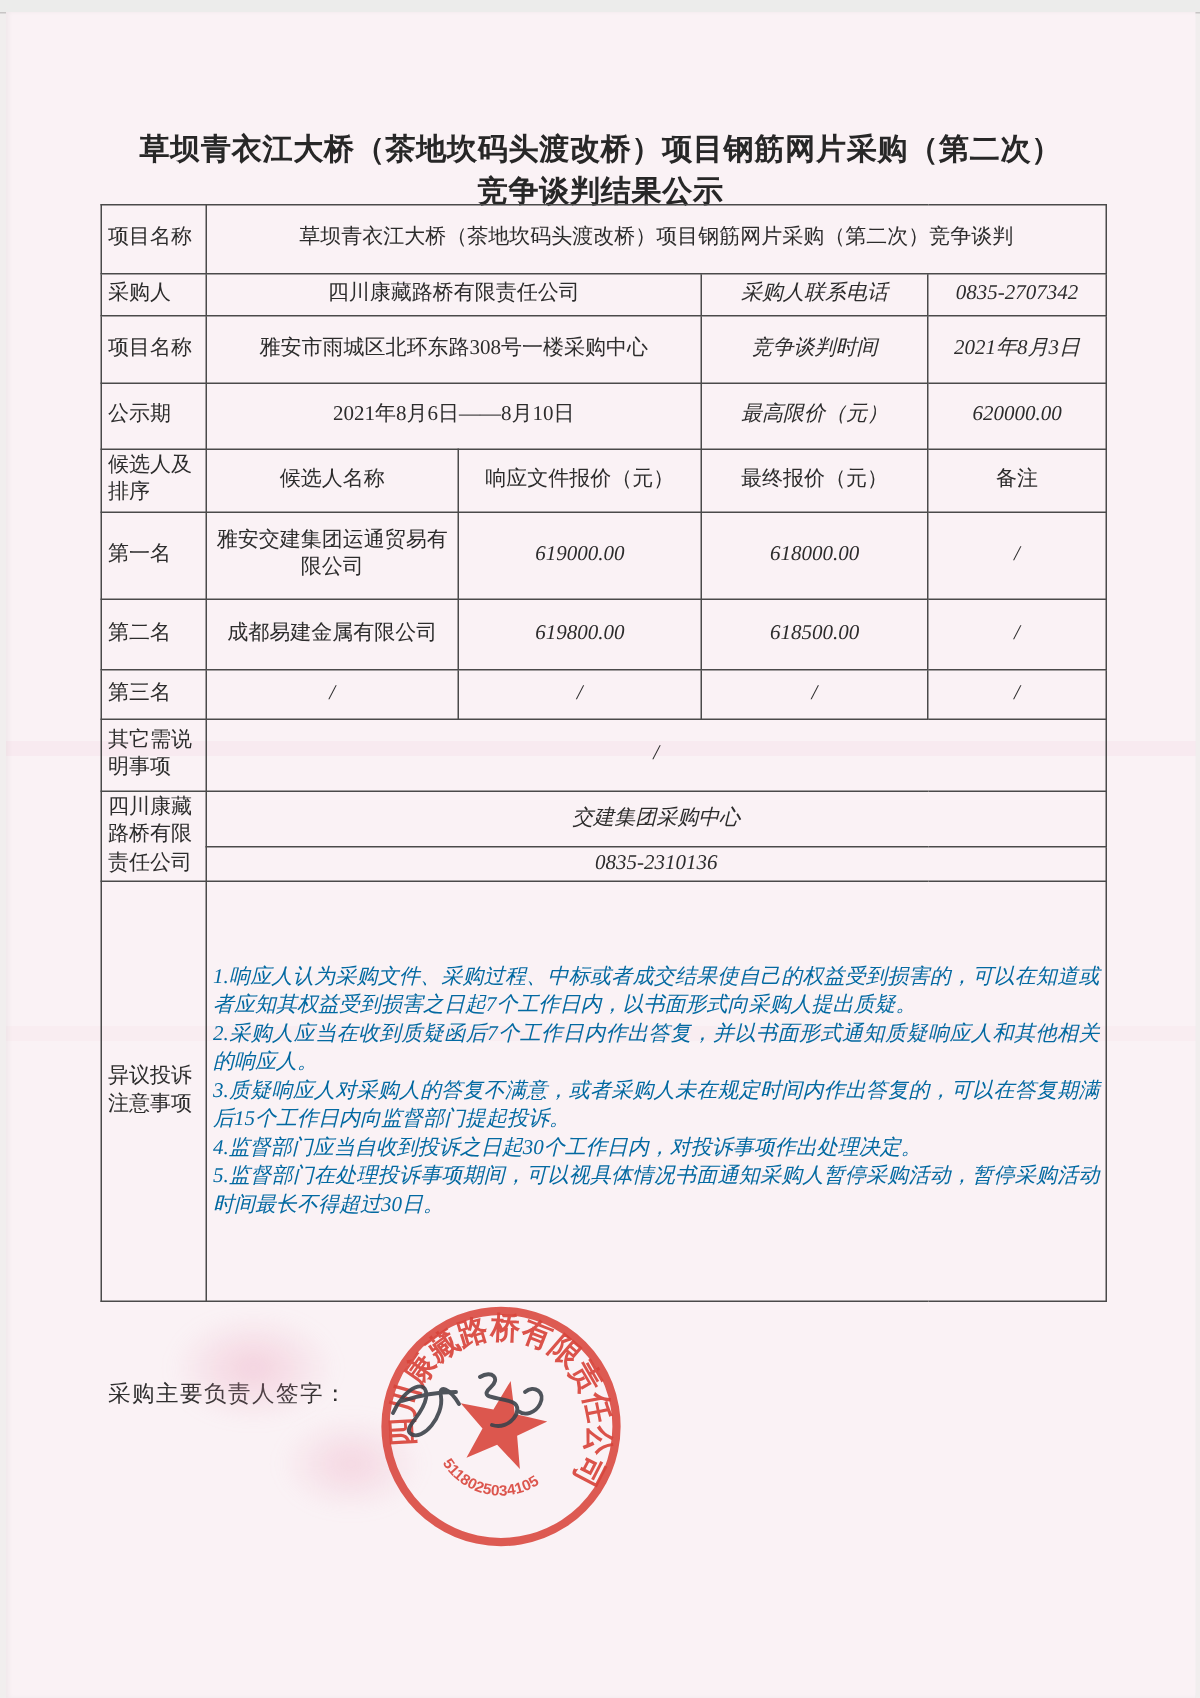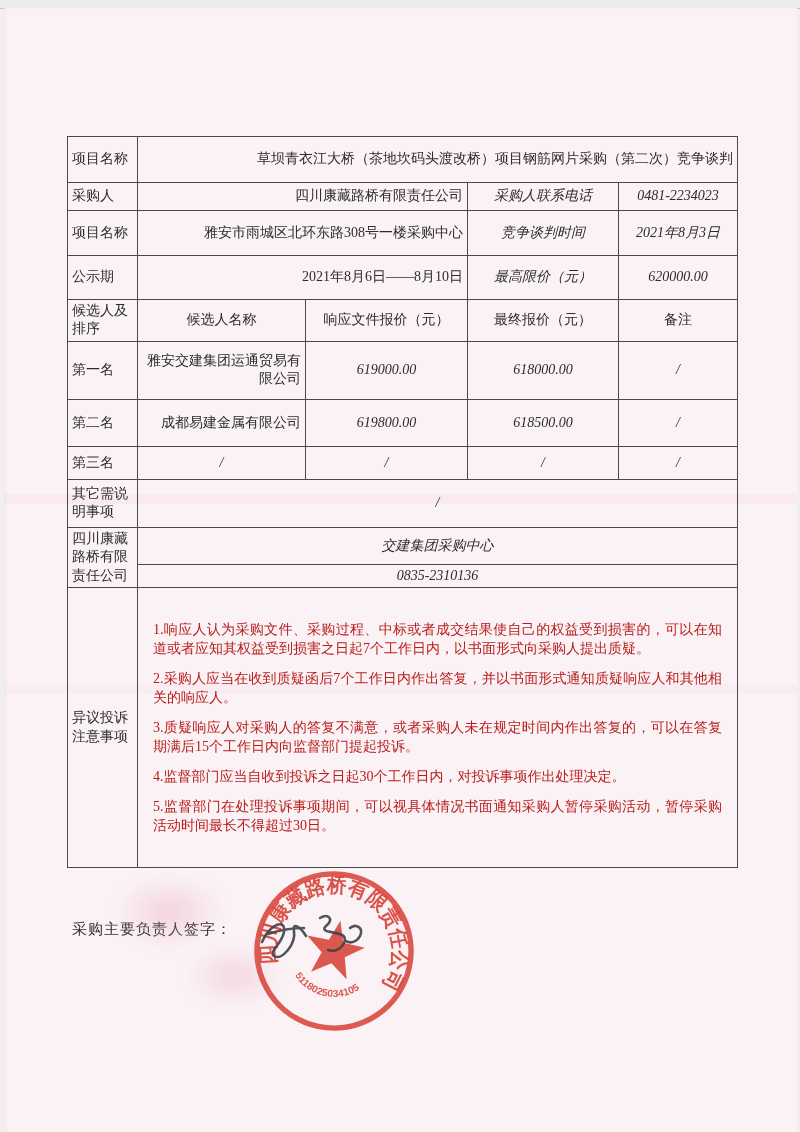--- a/index.html
+++ b/index.html
@@ -27,25 +27,25 @@
     border-collapse:collapse;table-layout:fixed;width:670px;
     color:#2c2c2c;
   }
   table.result td{
     border:1.6px solid #4a4a4a;
     font-size:14px;line-height:1.32;
     padding:2px 4px;
     overflow:hidden;
   }
   td.lbl{text-align:left;padding-left:5px;padding-right:3px;}
-  td.val{text-align:right;padding-left:8px;}
+  td.val{text-align:center;padding-left:8px;}
   td.ctr{text-align:center;padding-left:2px;padding-right:2px;font-style:italic;}
   td.hdr{text-align:center;font-size:14px;}
   td.complaint-cell{vertical-align:middle;padding:6px 7px;}
-  .complaint-cell p{margin:11px;text-align:justify;font-size:14px;line-height:19px;color:#b91c1c;}
+  .complaint-cell p{margin:0;text-align:justify;font-size:14px;line-height:19px;color:#0369a1;font-style:italic;}
 
   .sig-line{
     position:absolute;left:68px;top:912px;
     font-size:15px;color:#2f2f2f;letter-spacing:1px;
   }
 
   .seal{position:absolute;left:243px;top:856px;width:174px;height:174px;transform:rotate(12deg);opacity:.92;}
   .signature{position:absolute;left:250px;top:896px;width:130px;height:66px;z-index:4;}
   .smudge{position:absolute;border-radius:50%;filter:blur(6px);pointer-events:none;}
   .smudge.a{left:110px;top:868px;width:110px;height:72px;background:radial-gradient(closest-side,rgba(233,150,180,.35),rgba(233,150,180,0));}
@@ -53,39 +53,43 @@
 </style>
 </head>
 <body>
 
 <div class="top-strip"></div>
 
 <div class="paper">
   <div class="streak" style="top:486px;"></div>
   <div class="streak" style="top:676px;opacity:.6;"></div>
 
+  <div class="doc-title">
+    <div>草坝青衣江大桥（茶地坎码头渡改桥）项目钢筋网片采购（第二次）</div>
+    <div>竞争谈判结果公示</div>
+  </div>
 
   <table class="result">
     <colgroup>
       <col style="width:70px">
         <col style="width:168px">
         <col style="width:162px">
         <col style="width:151px">
         <col style="width:119px">
     </colgroup>
     <tbody>
       <tr style="height:46px">
         <td class="lbl">项目名称</td>
         <td class="val" colspan="4">草坝青衣江大桥（茶地坎码头渡改桥）项目钢筋网片采购（第二次）竞争谈判</td>
       </tr>
       <tr style="height:28px">
         <td class="lbl">采购人</td>
         <td class="val" colspan="2">四川康藏路桥有限责任公司</td>
         <td class="ctr">采购人联系电话</td>
-        <td class="ctr">0481-2234023</td>
+        <td class="ctr">0835-2707342</td>
       </tr>
       <tr style="height:45px">
         <td class="lbl">项目名称</td>
         <td class="val" colspan="2">雅安市雨城区北环东路308号一楼采购中心</td>
         <td class="ctr">竞争谈判时间</td>
         <td class="ctr">2021年8月3日</td>
       </tr>
       <tr style="height:44px">
         <td class="lbl">公示期</td>
         <td class="val" colspan="2">2021年8月6日——8月10日</td>

